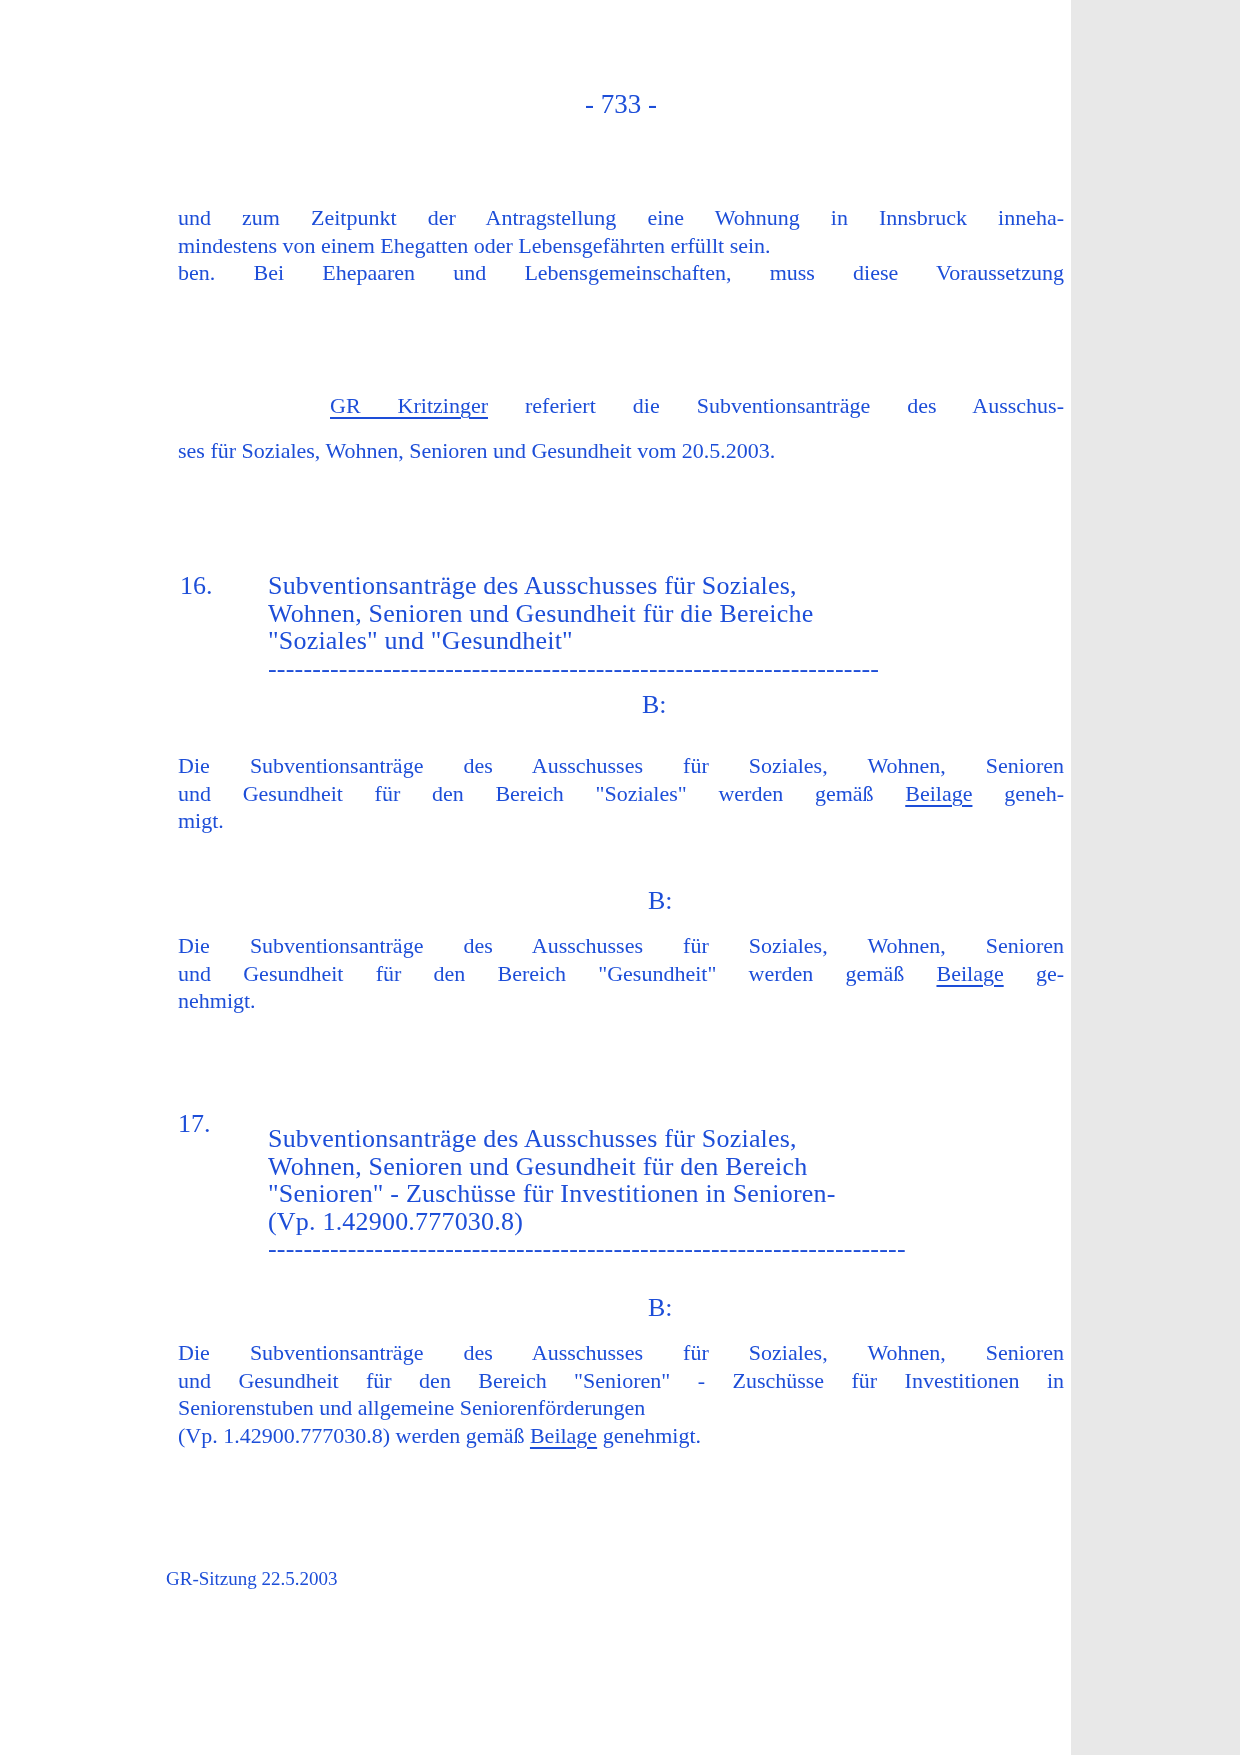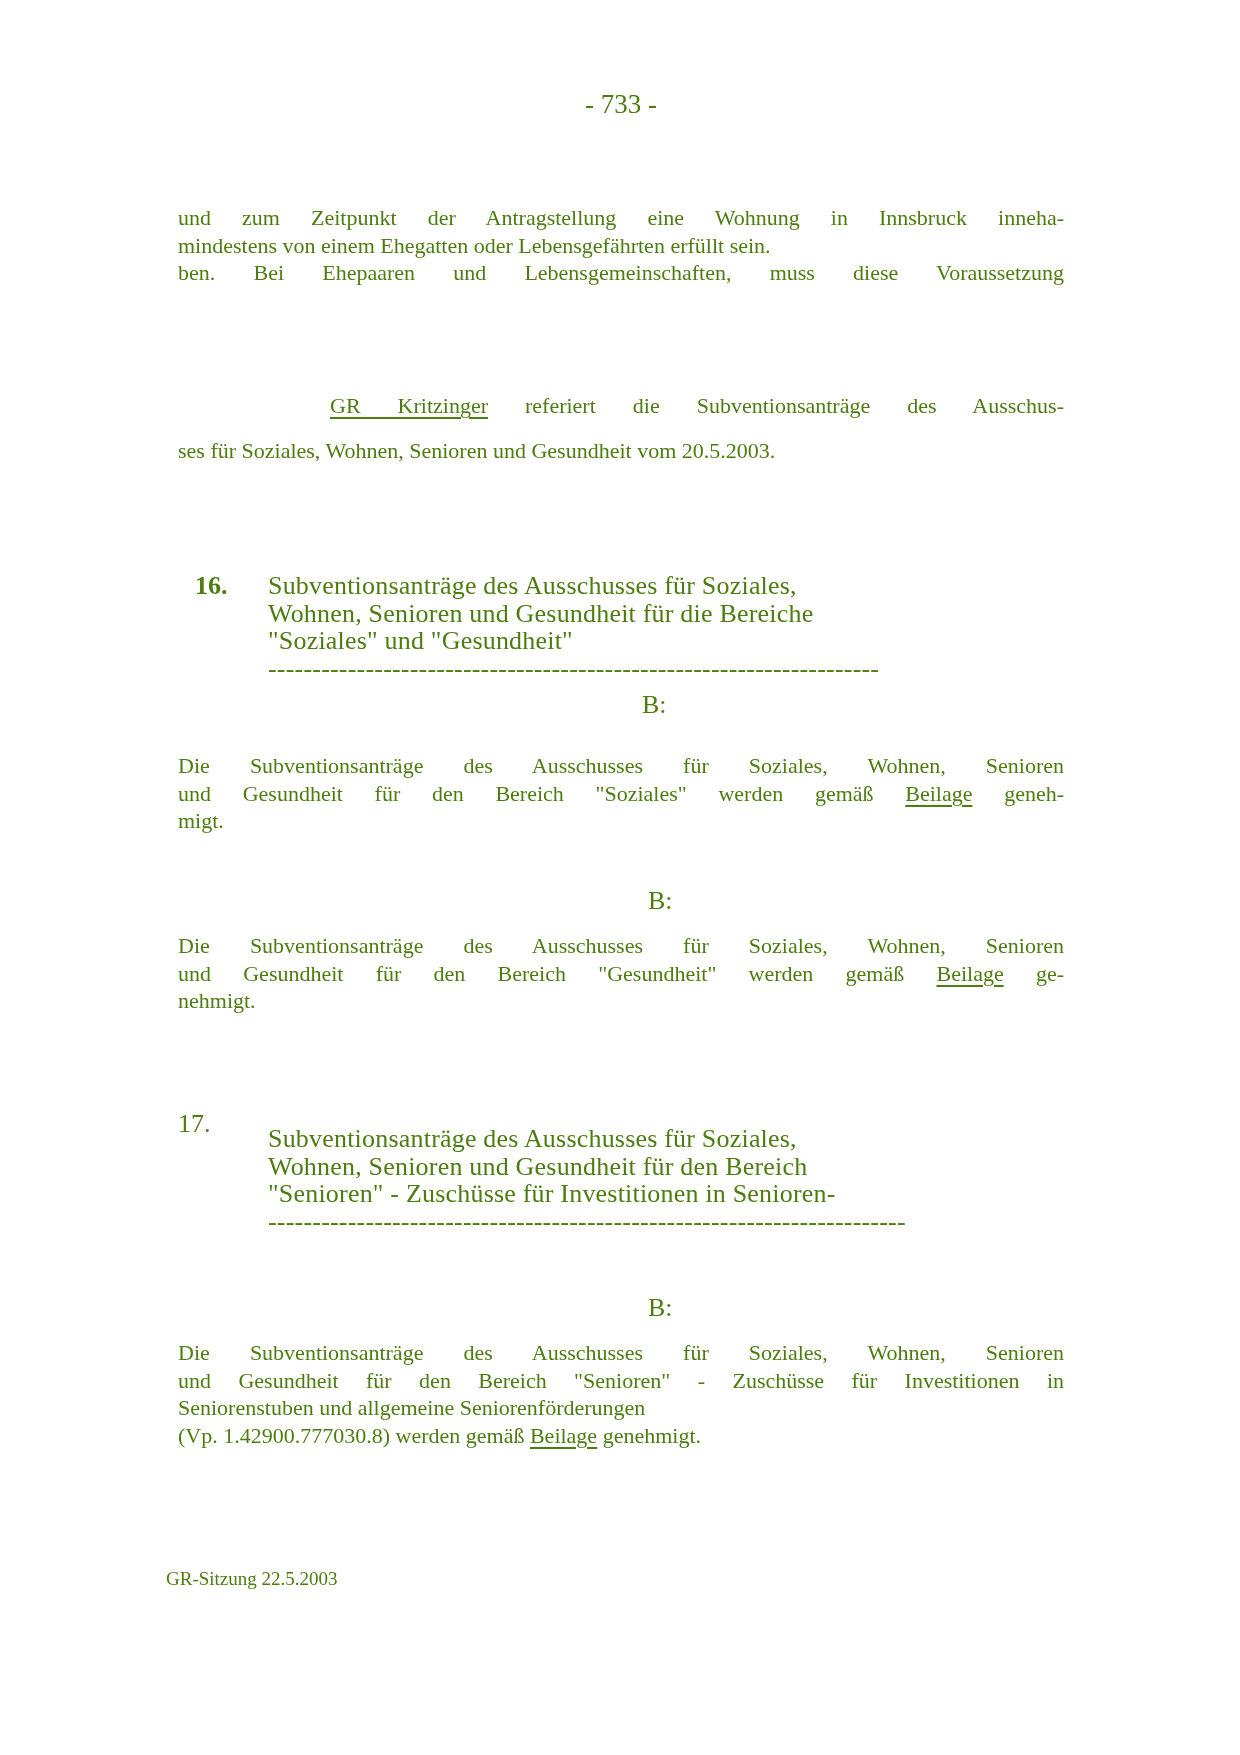--- a/index.html
+++ b/index.html
@@ -1,22 +1,22 @@
 <!DOCTYPE html>
 <html><head>
 <meta charset="utf-8">
 <style>
   html, body { margin: 0; padding: 0; background: #e8e8e8; }
   .page {
     position: relative;
-    width: 1240px;
+    width: 1071px;
     height: 1755px;
     background: #ffffff;
     font-family: "Liberation Serif", "DejaVu Serif", serif;
-    color: #4d7c0f;
+    color: #1d4ed8;
     overflow: hidden;
   }
   .abs { position: absolute; }
   .col { left: 178px; width: 886px; }
 
   .body-text { font-size: 22px; line-height: 27.5px; }
   .tl { white-space: normal; }
   .tl-j { text-align: justify; text-align-last: justify; }
   .tl-ind { text-indent: 152px; }
   .u { text-decoration: underline; text-underline-offset: 4px; text-decoration-thickness: 2px; }
@@ -50,21 +50,21 @@
       <div class="tl"><span>mindestens von einem Ehegatten oder Lebensgefährten erfüllt sein.</span></div>
       <div class="tl tl-j"><span>ben. Bei Ehepaaren und Lebensgemeinschaften, muss diese Voraussetzung</span></div>
     </div>
 
   <div class="abs col body-text referent">
       <div class="tl tl-j tl-ind"><span class="u">GR Kritzinger</span><span> referiert die Subventionsanträge des Ausschus-</span></div>
       <div class="tl"><span>ses für Soziales, Wohnen, Senioren und Gesundheit vom 20.5.2003.</span></div>
     </div>
 
   <div>
-    <div class="abs item-number" style="left:195px; top:572px;font-weight:bold;">16.</div>
+    <div class="abs item-number" style="left:180px; top:572px;">16.</div>
     <div class="abs heading" style="left:268px; top:572px; width:700px;">
         <div class="tl"><span>Subventionsanträge des Ausschusses für Soziales,</span></div>
         <div class="tl"><span>Wohnen, Senioren und Gesundheit für die Bereiche</span></div>
         <div class="tl"><span>"Soziales" und "Gesundheit"</span></div>
         <div class="tl"><span>---------------------------------------------------------------------</span></div>
       </div>
 
     <div class="abs b-block" style="left:642px; top:691px; width:420px;">
       <span class="b-label">B:</span>
     </div>
@@ -83,20 +83,21 @@
         <div class="tl"><span>nehmigt.</span></div>
       </div>
   </div>
 
   <div>
     <div class="abs item-number" style="left:178px; top:1062px;margin-top:48px;">17.</div>
     <div class="abs heading" style="left:268px; top:1125px; width:700px;">
         <div class="tl"><span>Subventionsanträge des Ausschusses für Soziales,</span></div>
         <div class="tl"><span>Wohnen, Senioren und Gesundheit für den Bereich</span></div>
         <div class="tl"><span>"Senioren" - Zuschüsse für Investitionen in Senioren-</span></div>
+        <div class="tl"><span>(Vp. 1.42900.777030.8)</span></div>
         <div class="tl"><span>------------------------------------------------------------------------</span></div>
       </div>
 
     <div class="abs b-single" style="left:648px; top:1294px;">B:</div>
 
     <div class="abs col body-text" style="top:1339px;">
         <div class="tl tl-j"><span>Die Subventionsanträge des Ausschusses für Soziales, Wohnen, Senioren</span></div>
         <div class="tl tl-j"><span>und Gesundheit für den Bereich "Senioren" - Zuschüsse für Investitionen in</span></div>
         <div class="tl"><span>Seniorenstuben und allgemeine Seniorenförderungen</span></div>
         <div class="tl"><span>(Vp. 1.42900.777030.8) werden gemäß </span><span class="u">Beilage</span><span> genehmigt.</span></div>

